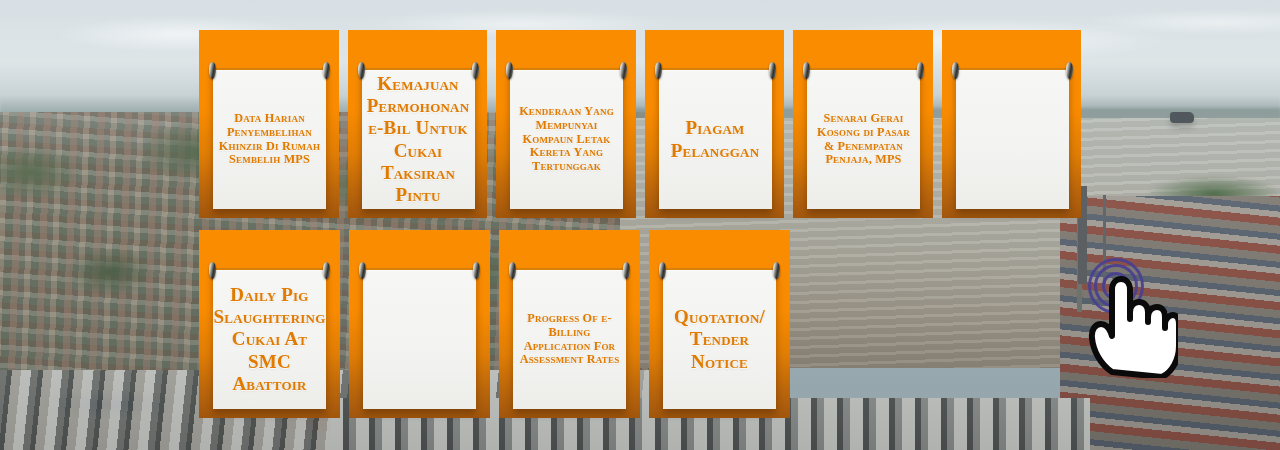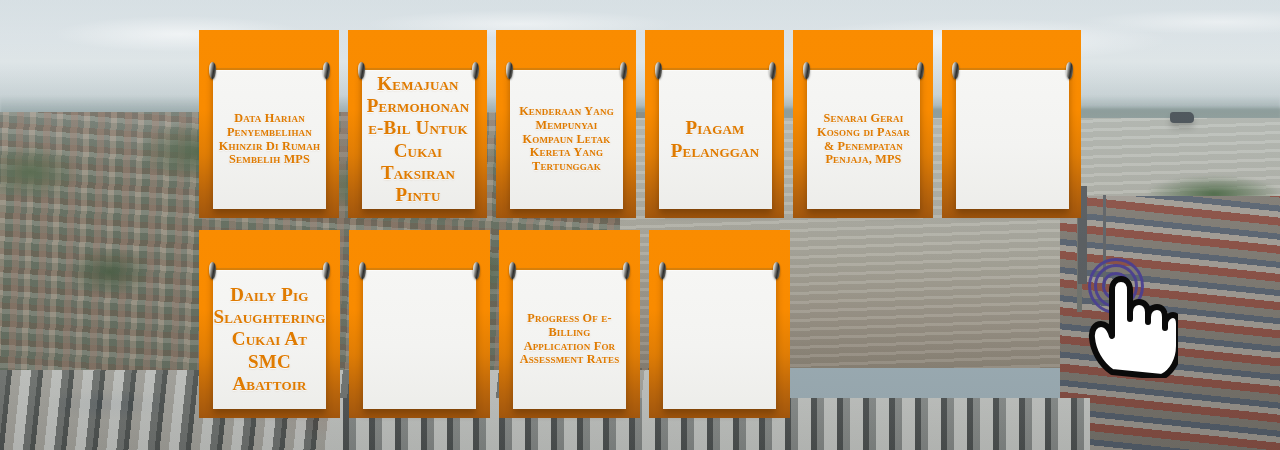--- a/index.html
+++ b/index.html
@@ -413,20 +413,21 @@
         <div class="sheet">
           <span class="clip left"></span>
           <span class="clip right"></span>
           <span class="card-title sm">Progress Of e-Billing Application For Assessment Rates</span>
         </div>
       </div>
       <div class="card">
         <div class="sheet">
           <span class="clip left"></span>
           <span class="clip right"></span>
+          <span class="card-title">Quotation/ Tender Notice</span>
         </div>
       </div>
     </div>
 
   </div>
 
   <div class="cursor">
     <div class="ripple">
       <span></span>
         <span></span>

